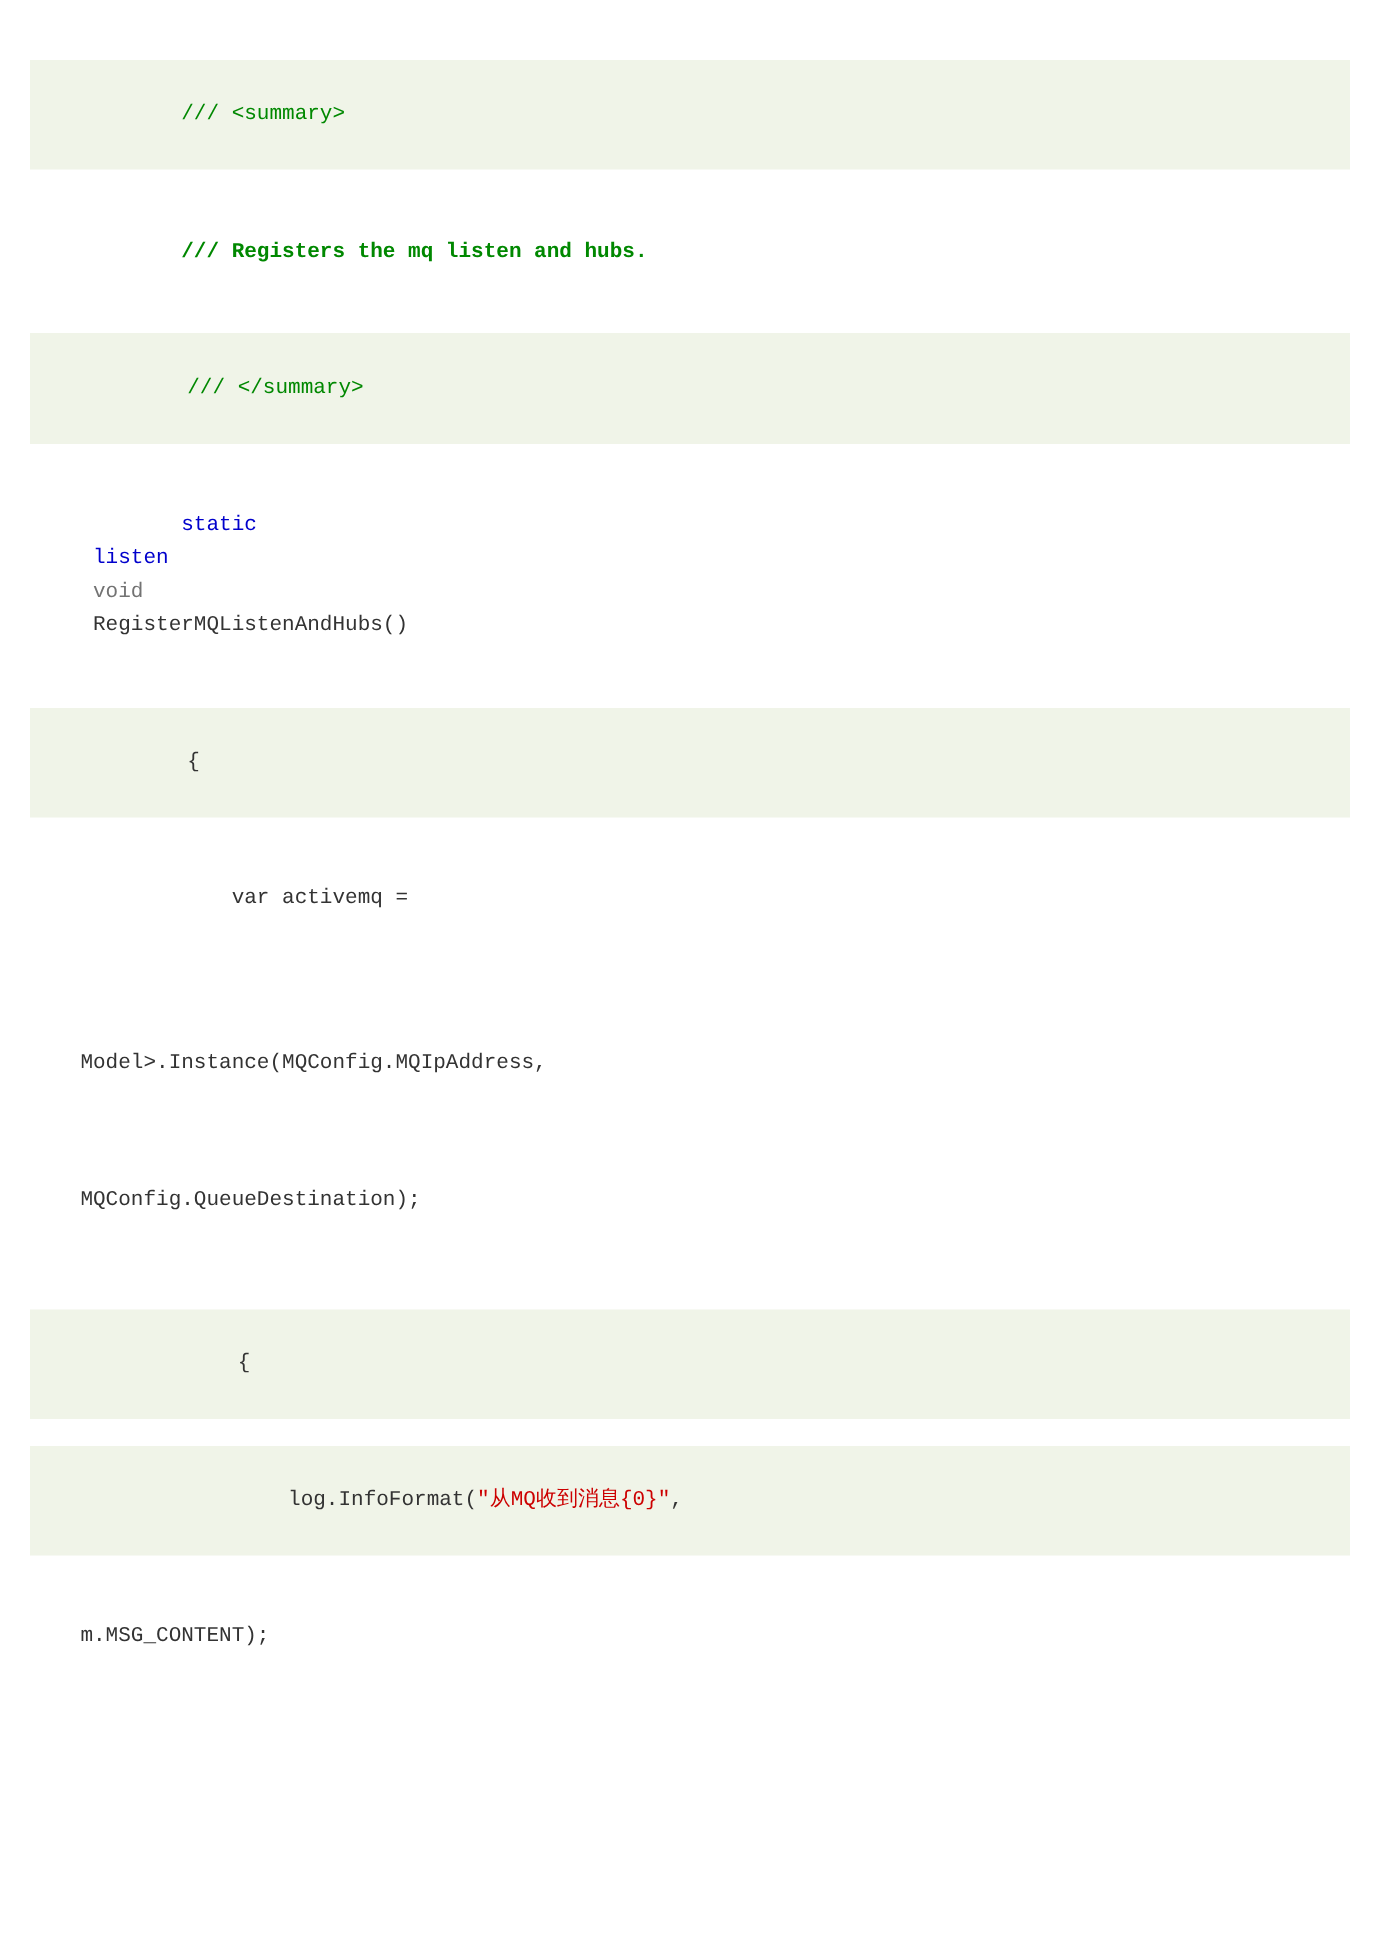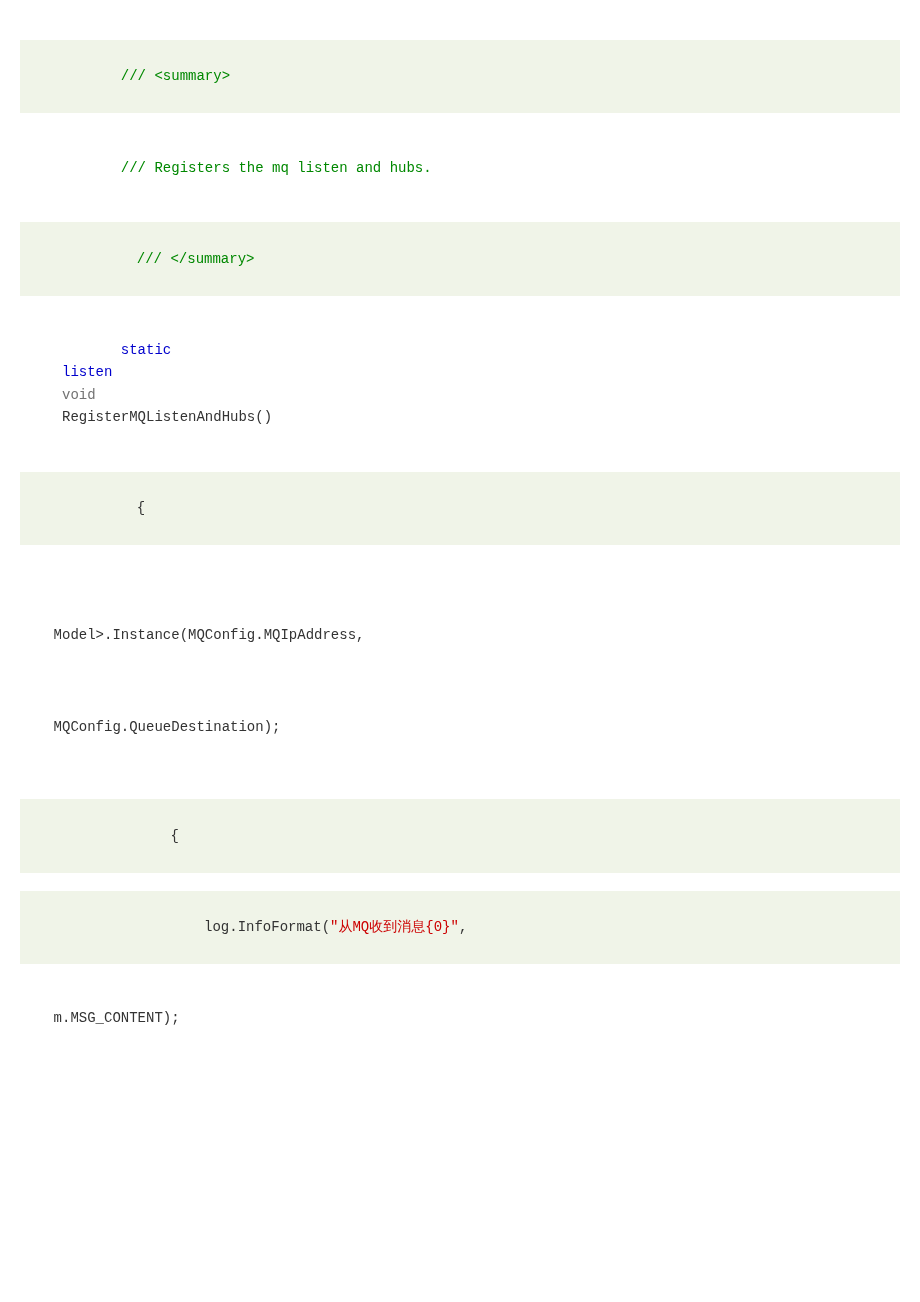--- a/index.html
+++ b/index.html
@@ -26,40 +26,40 @@
     .code-line {
       display: block;
       padding: 3px 0;
       line-height: 1.6;
       white-space: pre;
     }
 
     .code-line.highlighted {
       background-color: #f0f4e8;
       display: block;
-      padding: 3px 16px;
+      padding: 3px 4px;
     }
 
     .line-empty {
       display: block;
       height: 18px;
     }
   </style>
 </head>
 <body>
 
 <div class="code-block">
 
   <div class="code-line highlighted" style="background-color:#f0f4e8; padding-left:0;">
     <span style="color:#008800;">        /// &lt;summary&gt;</span>
   </div>
 
   <span class="line-empty"></span>
 
-  <div class="code-line" style="padding-left:0;">
+  <div class="code-line" style="padding-left:0;font-weight:bold;">
     <span style="color:#008800;">        /// Registers the mq listen and hubs.</span>
   </div>
 
   <span class="line-empty"></span>
 
   <div class="code-line highlighted" style="background-color:#f0f4e8;">
     <span style="color:#008800;">        /// &lt;/summary&gt;</span>
   </div>
 
   <span class="line-empty"></span>
@@ -72,20 +72,23 @@
   </div>
 
   <span class="line-empty"></span>
 
   <div class="code-line highlighted" style="background-color:#f0f4e8;">
     <span>        {</span>
   </div>
 
   <span class="line-empty"></span>
 
+  <div class="code-line">
+    <span>            var activemq =</span>
+  </div>
 
   <span class="line-empty"></span>
 
 
   <span class="line-empty"></span>
 
   <div class="code-line">
     <span>Model&gt;.Instance(MQConfig.MQIpAddress,</span>
   </div>
 

